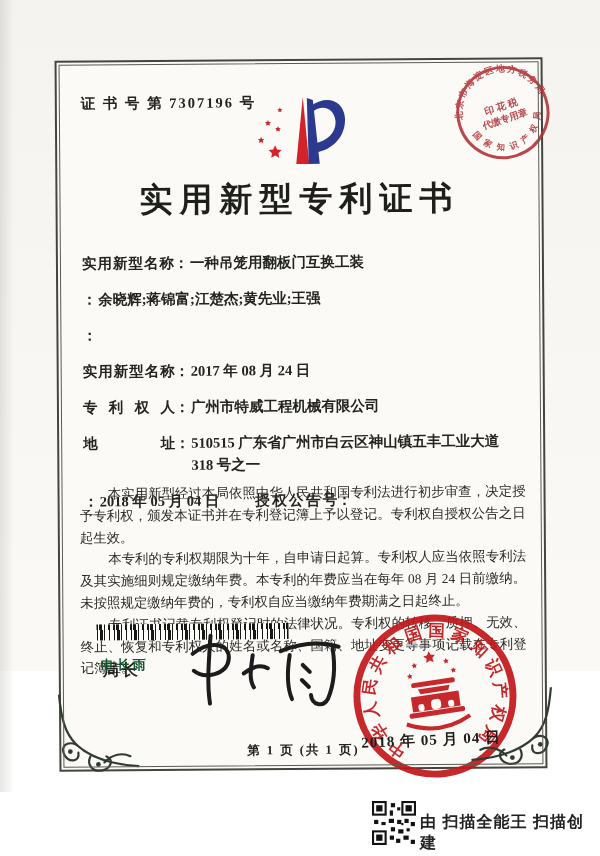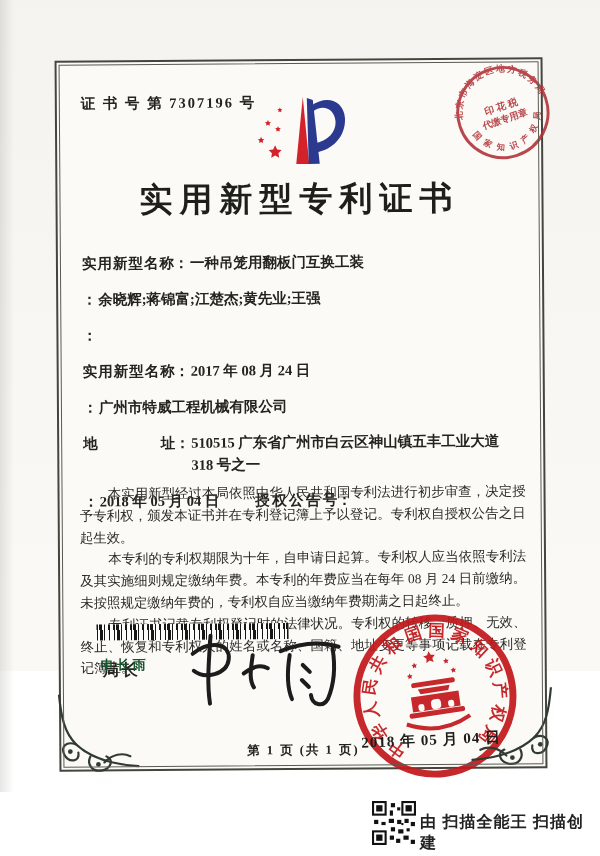--- a/index.html
+++ b/index.html
@@ -94,20 +94,21 @@
       </div>
       <div class="field-row">
           <span class="field-colon">：</span>
       </div>
       <div class="field-row">
         <span class="field-label">实用新型名称</span>
           <span class="field-colon">：</span>
           <span class="field-value">2017 年 08 月 24 日</span>
       </div>
       <div class="field-row">
+        <span class="field-label">专利权人</span>
           <span class="field-colon">：</span>
           <span class="field-value">广州市特威工程机械有限公司</span>
       </div>
       <div class="field-row">
         <span class="field-label">地址</span>
           <span class="field-colon">：</span>
           <span class="field-value">510515 广东省广州市白云区神山镇五丰工业大道 318 号之一</span>
       </div>
       <div class="field-row grant-row">
           <span class="field-colon">：</span>

